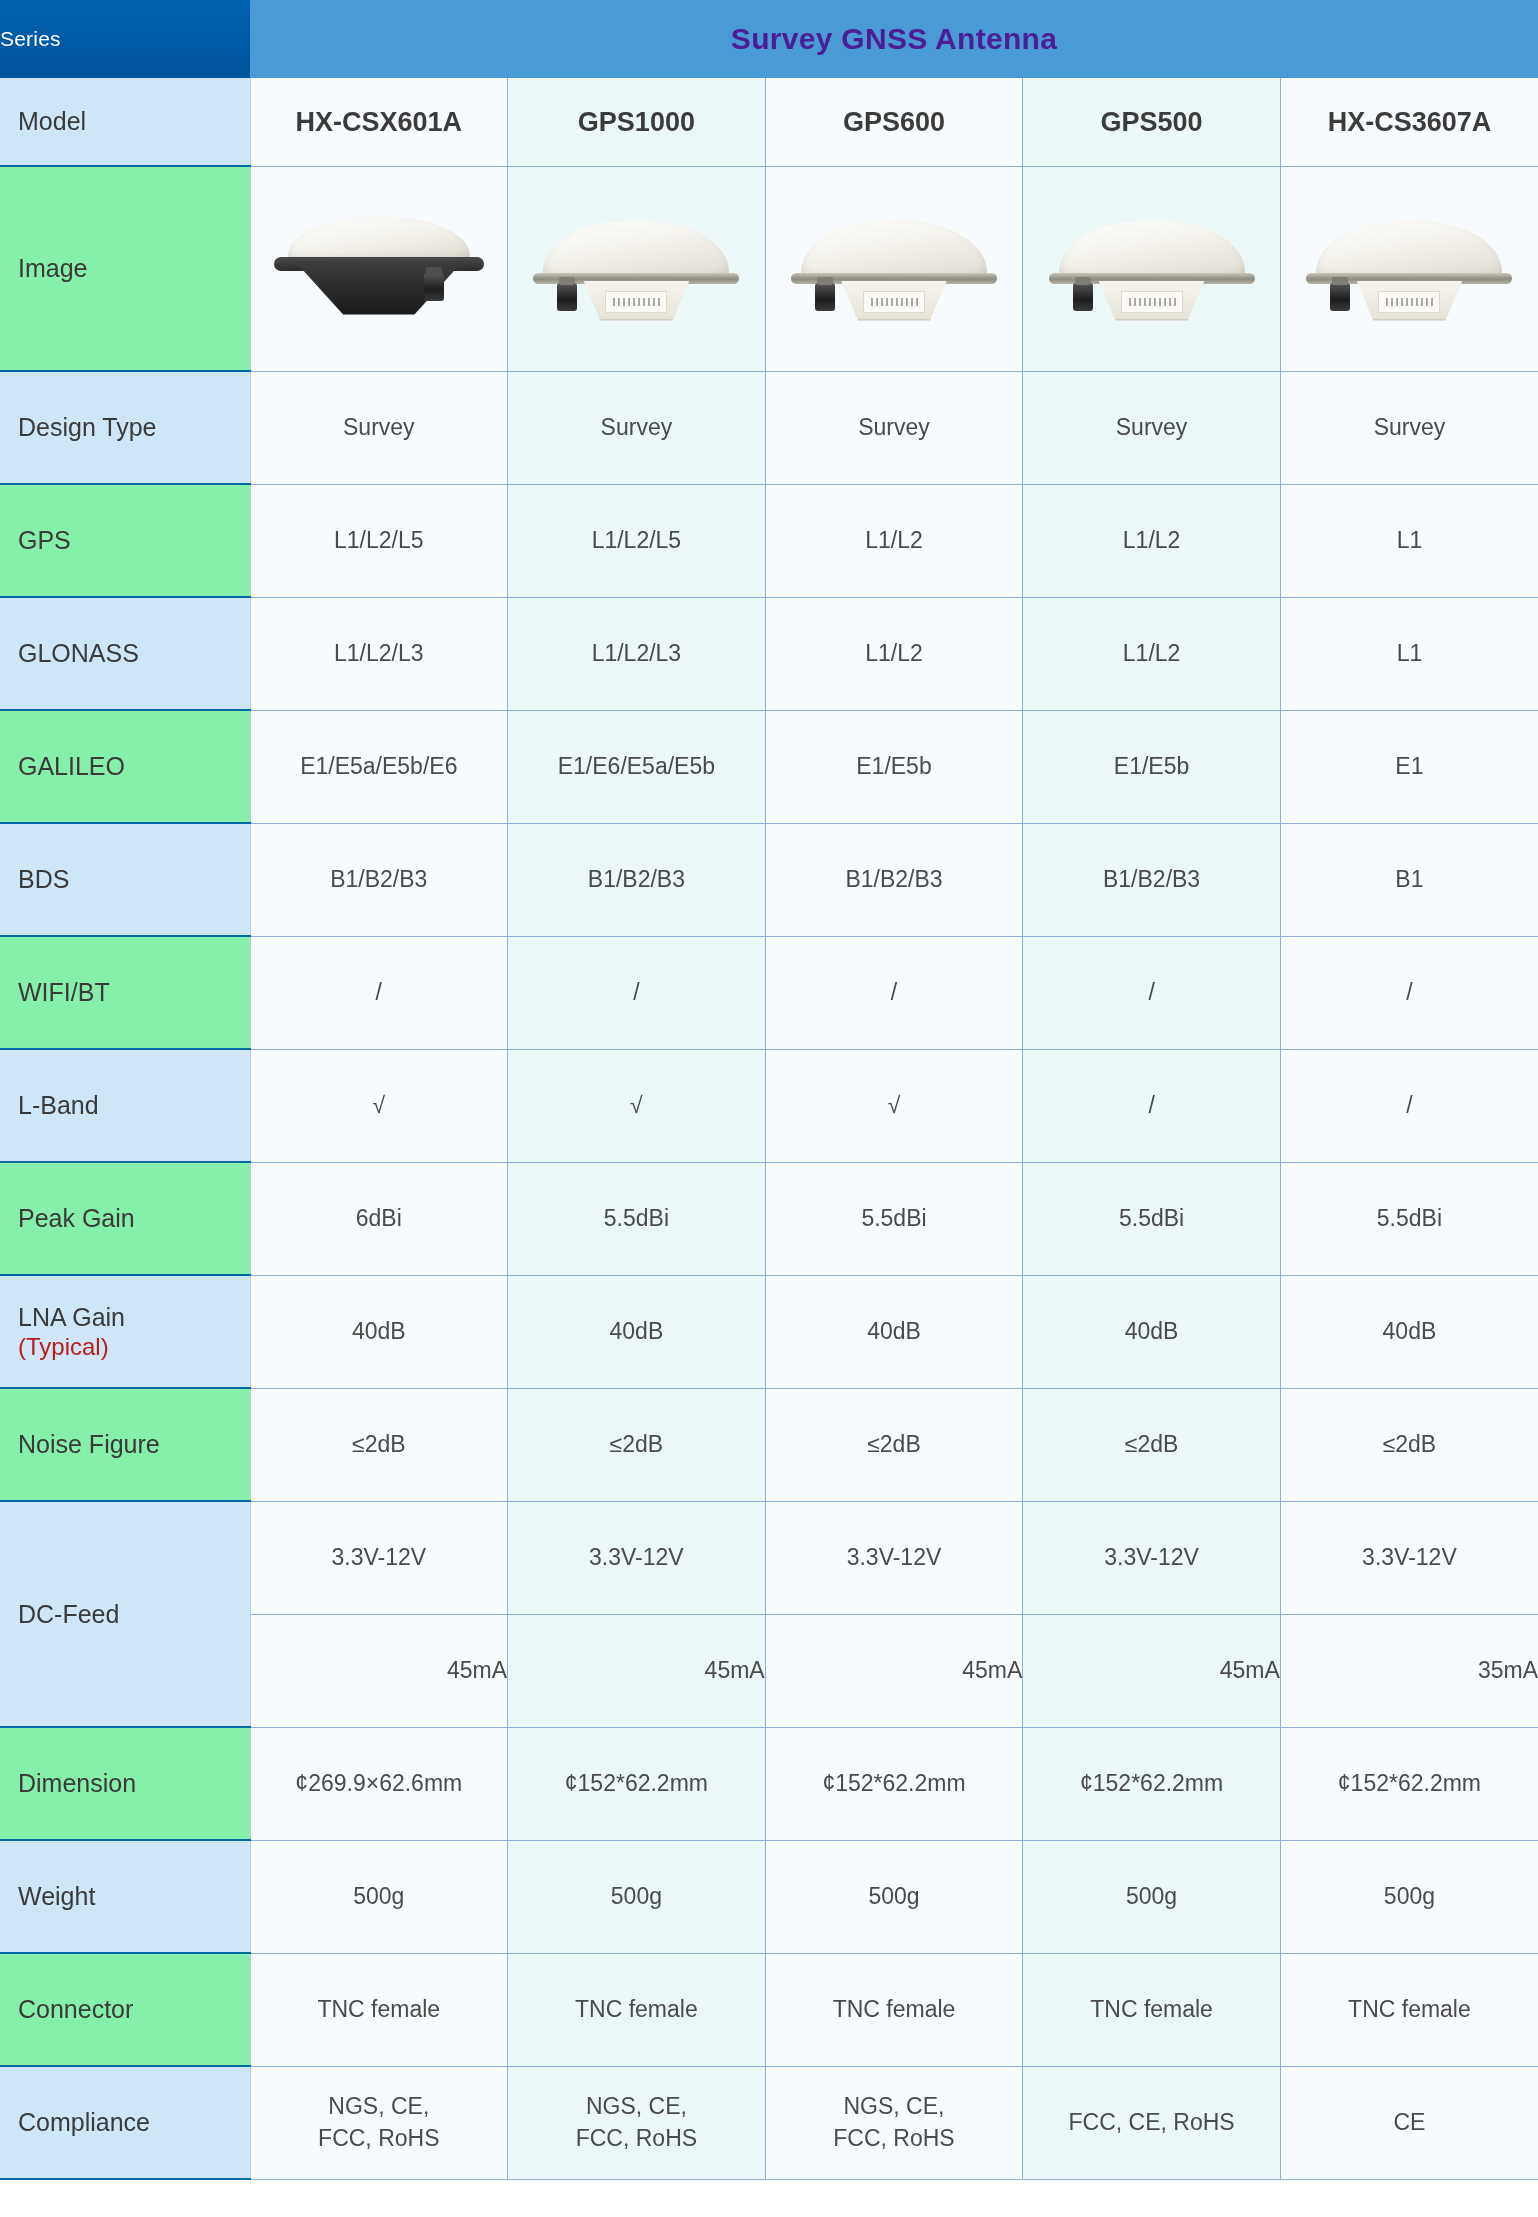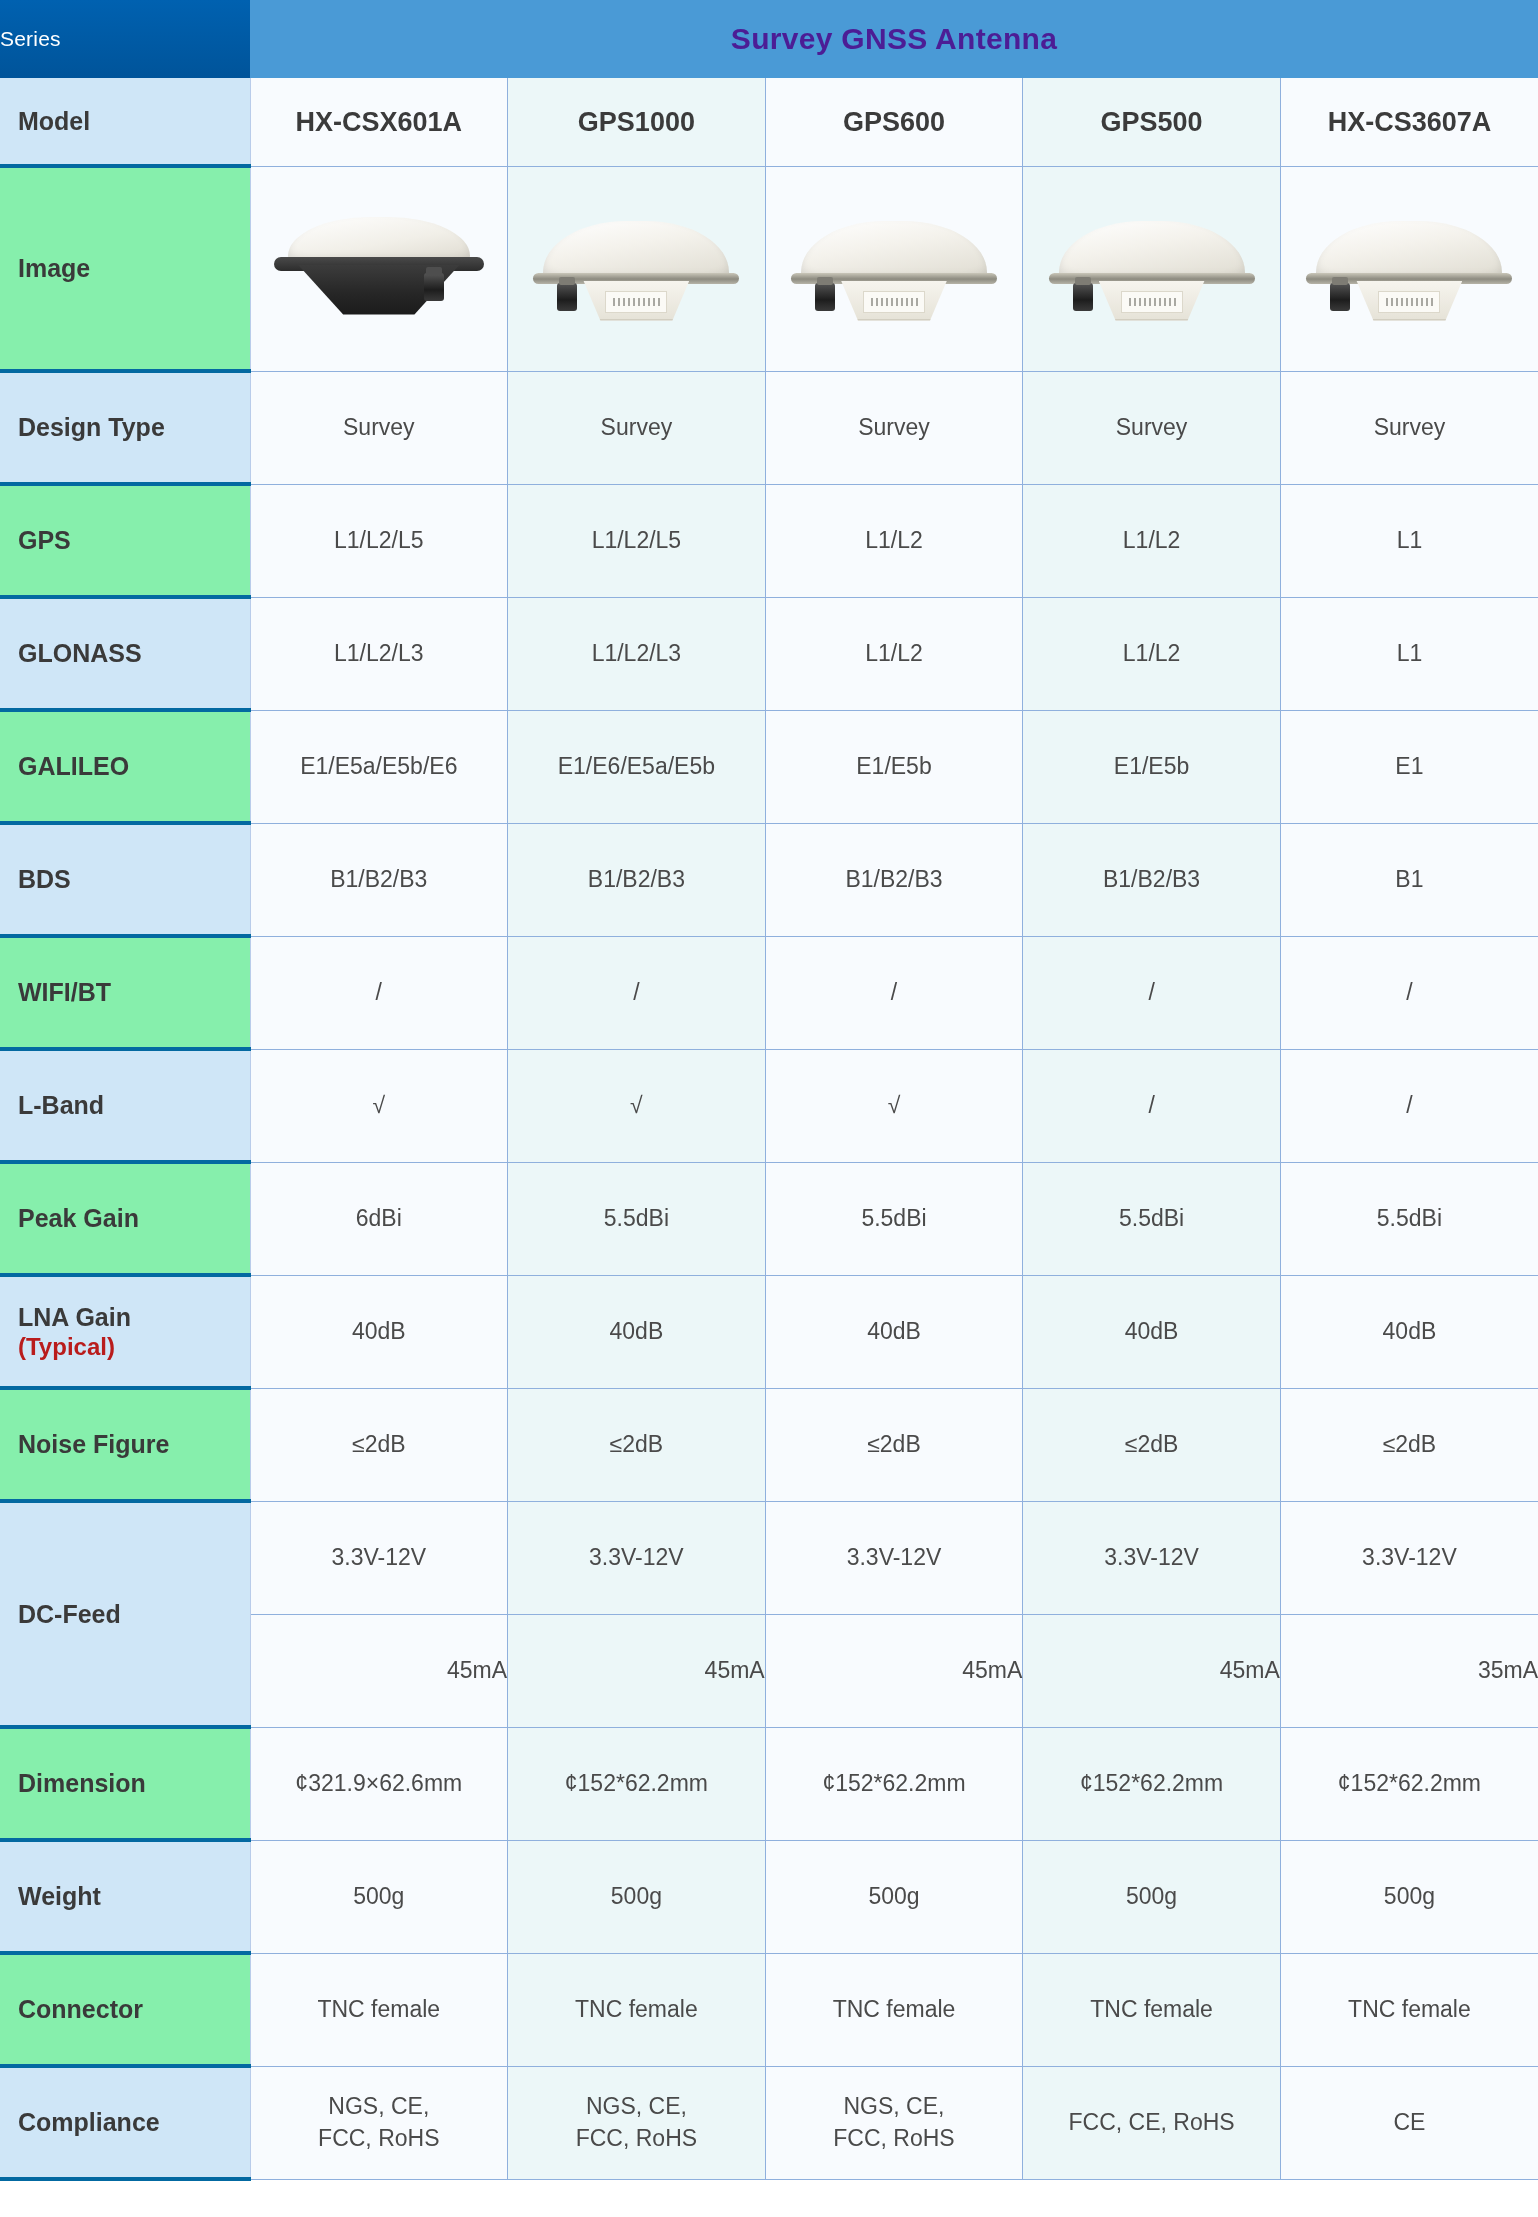--- a/index.html
+++ b/index.html
@@ -44,25 +44,25 @@
     height: 78px;
     vertical-align: middle;
     letter-spacing: 0.3px;
   }
 
   
   td.lbl {
     font-size: 25px;
     color: #3a3a3a;
     padding-left: 18px;
-    border-bottom: 4px solid #0369a1;
+    border-bottom: 2px solid #0369a1;
     border-right: 1px solid #b9ccea;
     vertical-align: middle;
     line-height: 1.22;
-    font-weight: 700;
+    font-weight: 400;
   }
   td.val {
     font-size: 23px;
     color: #4a4a4a;
     text-align: center;
     vertical-align: middle;
     border-bottom: 1px solid #8fb0dd;
     border-right: 1px solid #8fb0dd;
     line-height: 1.35;
     font-weight: 400;
@@ -364,21 +364,21 @@
   <tr class="r-dcB">
     <td class="val colA">45mA</td>
     <td class="val colB">45mA</td>
     <td class="val colA">45mA</td>
     <td class="val colB">45mA</td>
     <td class="val colA">35mA</td>
   </tr>
 
   <tr class="r-norm">
     <td class="lbl lblB">Dimension</td>
-    <td class="val colA">¢321.9×62.6mm</td>
+    <td class="val colA">¢269.9×62.6mm</td>
     <td class="val colB">¢152*62.2mm</td>
     <td class="val colA">¢152*62.2mm</td>
     <td class="val colB">¢152*62.2mm</td>
     <td class="val colA">¢152*62.2mm</td>
   </tr>
 
   <tr class="r-norm">
     <td class="lbl lblA">Weight</td>
     <td class="val colA">500g</td>
     <td class="val colB">500g</td>

